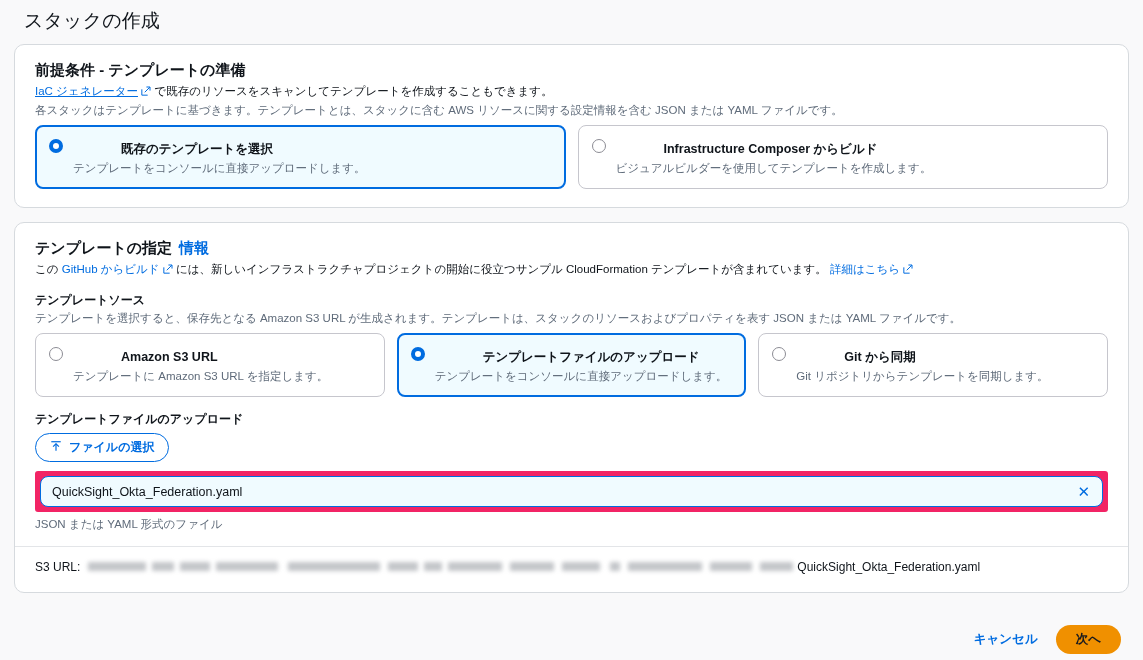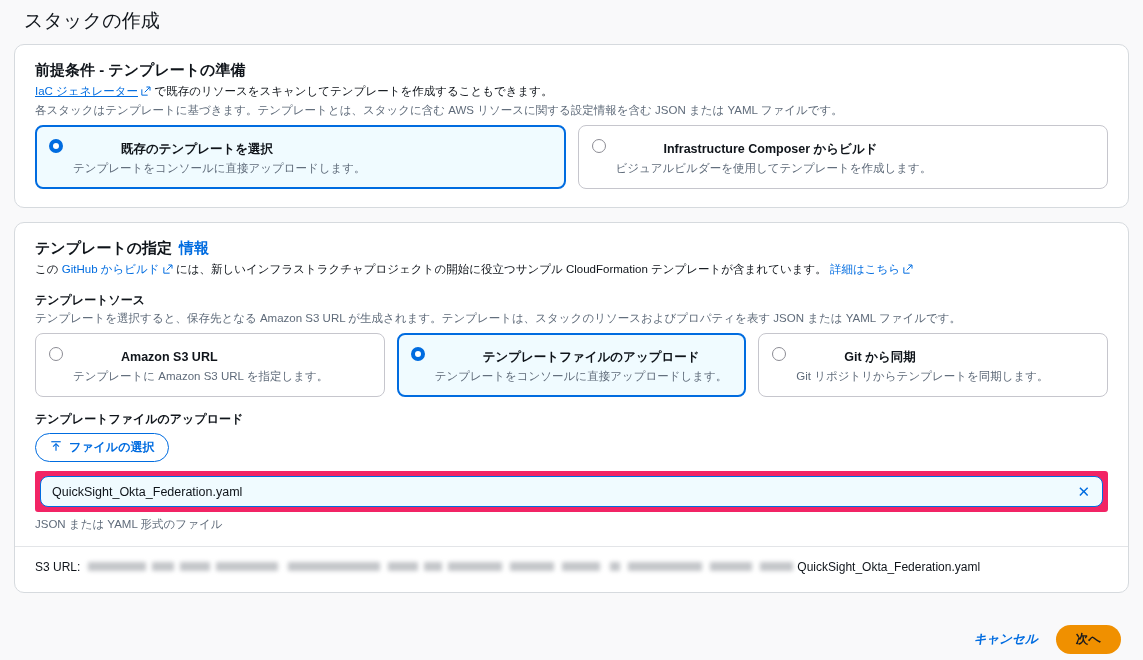--- a/index.html
+++ b/index.html
@@ -91,21 +91,21 @@
     filter: blur(2.2px); opacity: .85;
   }
   .redact span { position: absolute; top: 1px; height: 9px; background: #b9bcc0; border-radius: 1px; }
   .s3tail { font-size: 12px; color: #0f141a; white-space: nowrap; margin-left: -4px; }
 
   .footer {
     position: absolute; left: 14px; right: 14px; bottom: 6px;
     display: flex; justify-content: flex-end; align-items: center; gap: 18px;
     padding-right: 8px;
   }
-  .link-btn { font-size: 12.5px; color: #006ce0; font-weight: bold; cursor: pointer; font-style: italic; }
+  .link-btn { font-size: 12.5px; color: #006ce0; font-weight: bold; cursor: pointer; }
   .btn-primary {
     background: #f09000; color: #16191f; font-size: 12.5px; font-weight: bold;
     border: none; border-radius: 16px; padding: 6px 20px; cursor: pointer;
   }
 </style>
 </head>
 <body>
 
 <div class="page">
 

